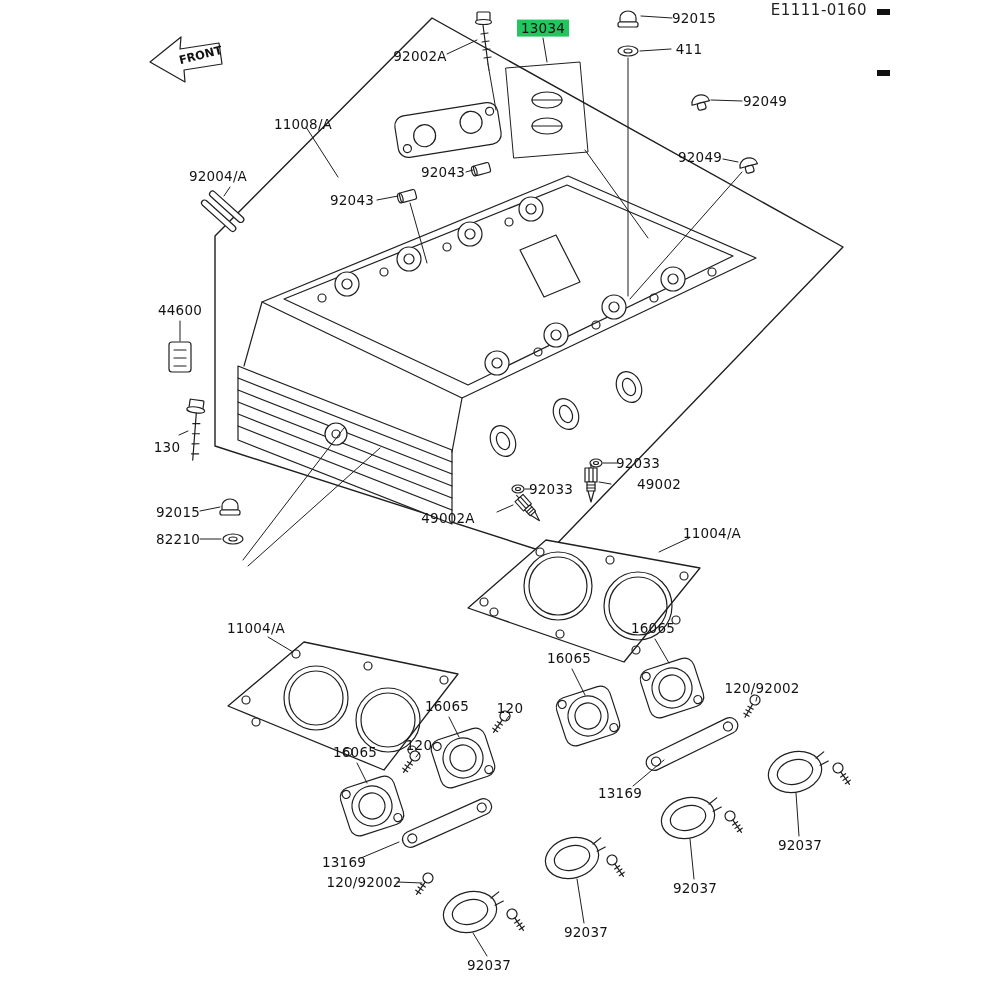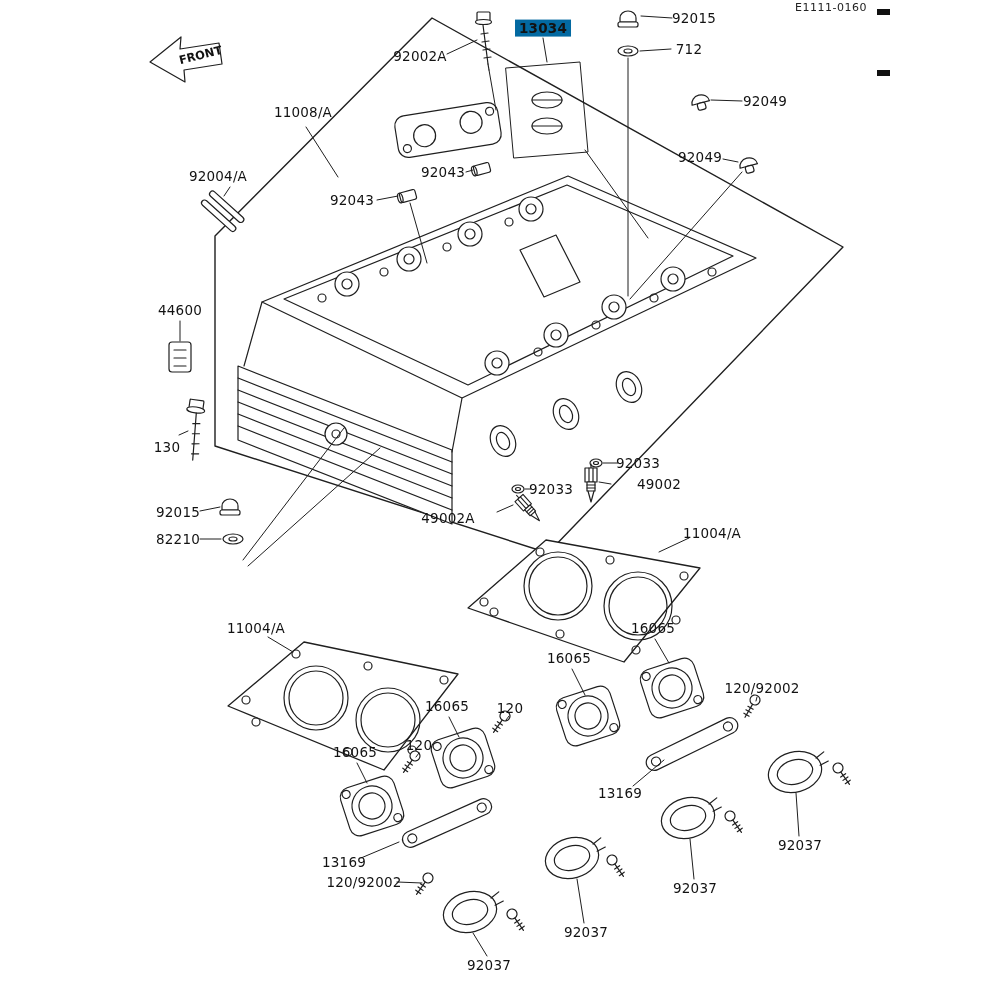--- a/index.html
+++ b/index.html
@@ -1,22 +1,22 @@
 <!DOCTYPE html>
 <html><head>
 <meta charset="utf-8">
 <style>
   html,body{margin:0;padding:0;background:#fff;}
   .stage{position:relative;width:995px;height:995px;background:#fff;overflow:hidden;
          font-family:"DejaVu Sans","Liberation Sans",sans-serif;}
   .stage svg{position:absolute;left:0;top:0;}
   .lbl{position:absolute;transform:translate(-50%,-50%);font-size:13.5px;color:#121212;
        white-space:nowrap;letter-spacing:.2px;line-height:1.1;}
-  .lbl.hl{background:#0369a1;padding:1px 4px;font-weight:bold;}
-  .code{position:absolute;right:128px;top:1px;font-size:11px;color:#222;letter-spacing:.5px;}
+  .lbl.hl{background:#22c55e;padding:1px 4px;}
+  .code{position:absolute;right:128px;top:1px;font-size:15px;color:#222;letter-spacing:.5px;}
 </style>
 </head>
 <body>
 
 <div class="stage">
 
 <svg width="995" height="995" viewBox="0 0 995 995">
  <g stroke="#1f1f1f" fill="none" stroke-width="1.2" stroke-linecap="round" stroke-linejoin="round">
 
   <polygon points="432,18 843,247 548,553 215,446 215,236" stroke-width="1.4"></polygon>
@@ -398,23 +398,23 @@
     <line x1="410" y1="203" x2="427" y2="263"></line>
   </g>
  </g>
 </svg>
 
 <div class="code">E1111-0160</div>
 
 <div class="lbl" style="left:694px;top:18px">92015</div>
 <div class="lbl hl" style="left:543px;top:28px">13034</div>
 <div class="lbl" style="left:420px;top:56px">92002A</div>
-<div class="lbl" style="left:689px;top:49px">712</div>
+<div class="lbl" style="left:689px;top:49px">411</div>
 <div class="lbl" style="left:765px;top:101px">92049</div>
-<div class="lbl" style="left:303px;top:112px">11008/A</div>
+<div class="lbl" style="left:303px;top:124px">11008/A</div>
 <div class="lbl" style="left:218px;top:176px">92004/A</div>
 <div class="lbl" style="left:443px;top:172px">92043</div>
 <div class="lbl" style="left:352px;top:200px">92043</div>
 <div class="lbl" style="left:700px;top:157px">92049</div>
 <div class="lbl" style="left:180px;top:310px">44600</div>
 <div class="lbl" style="left:167px;top:447px">130</div>
 <div class="lbl" style="left:178px;top:512px">92015</div>
 <div class="lbl" style="left:178px;top:539px">82210</div>
 <div class="lbl" style="left:638px;top:463px">92033</div>
 <div class="lbl" style="left:659px;top:484px">49002</div>

